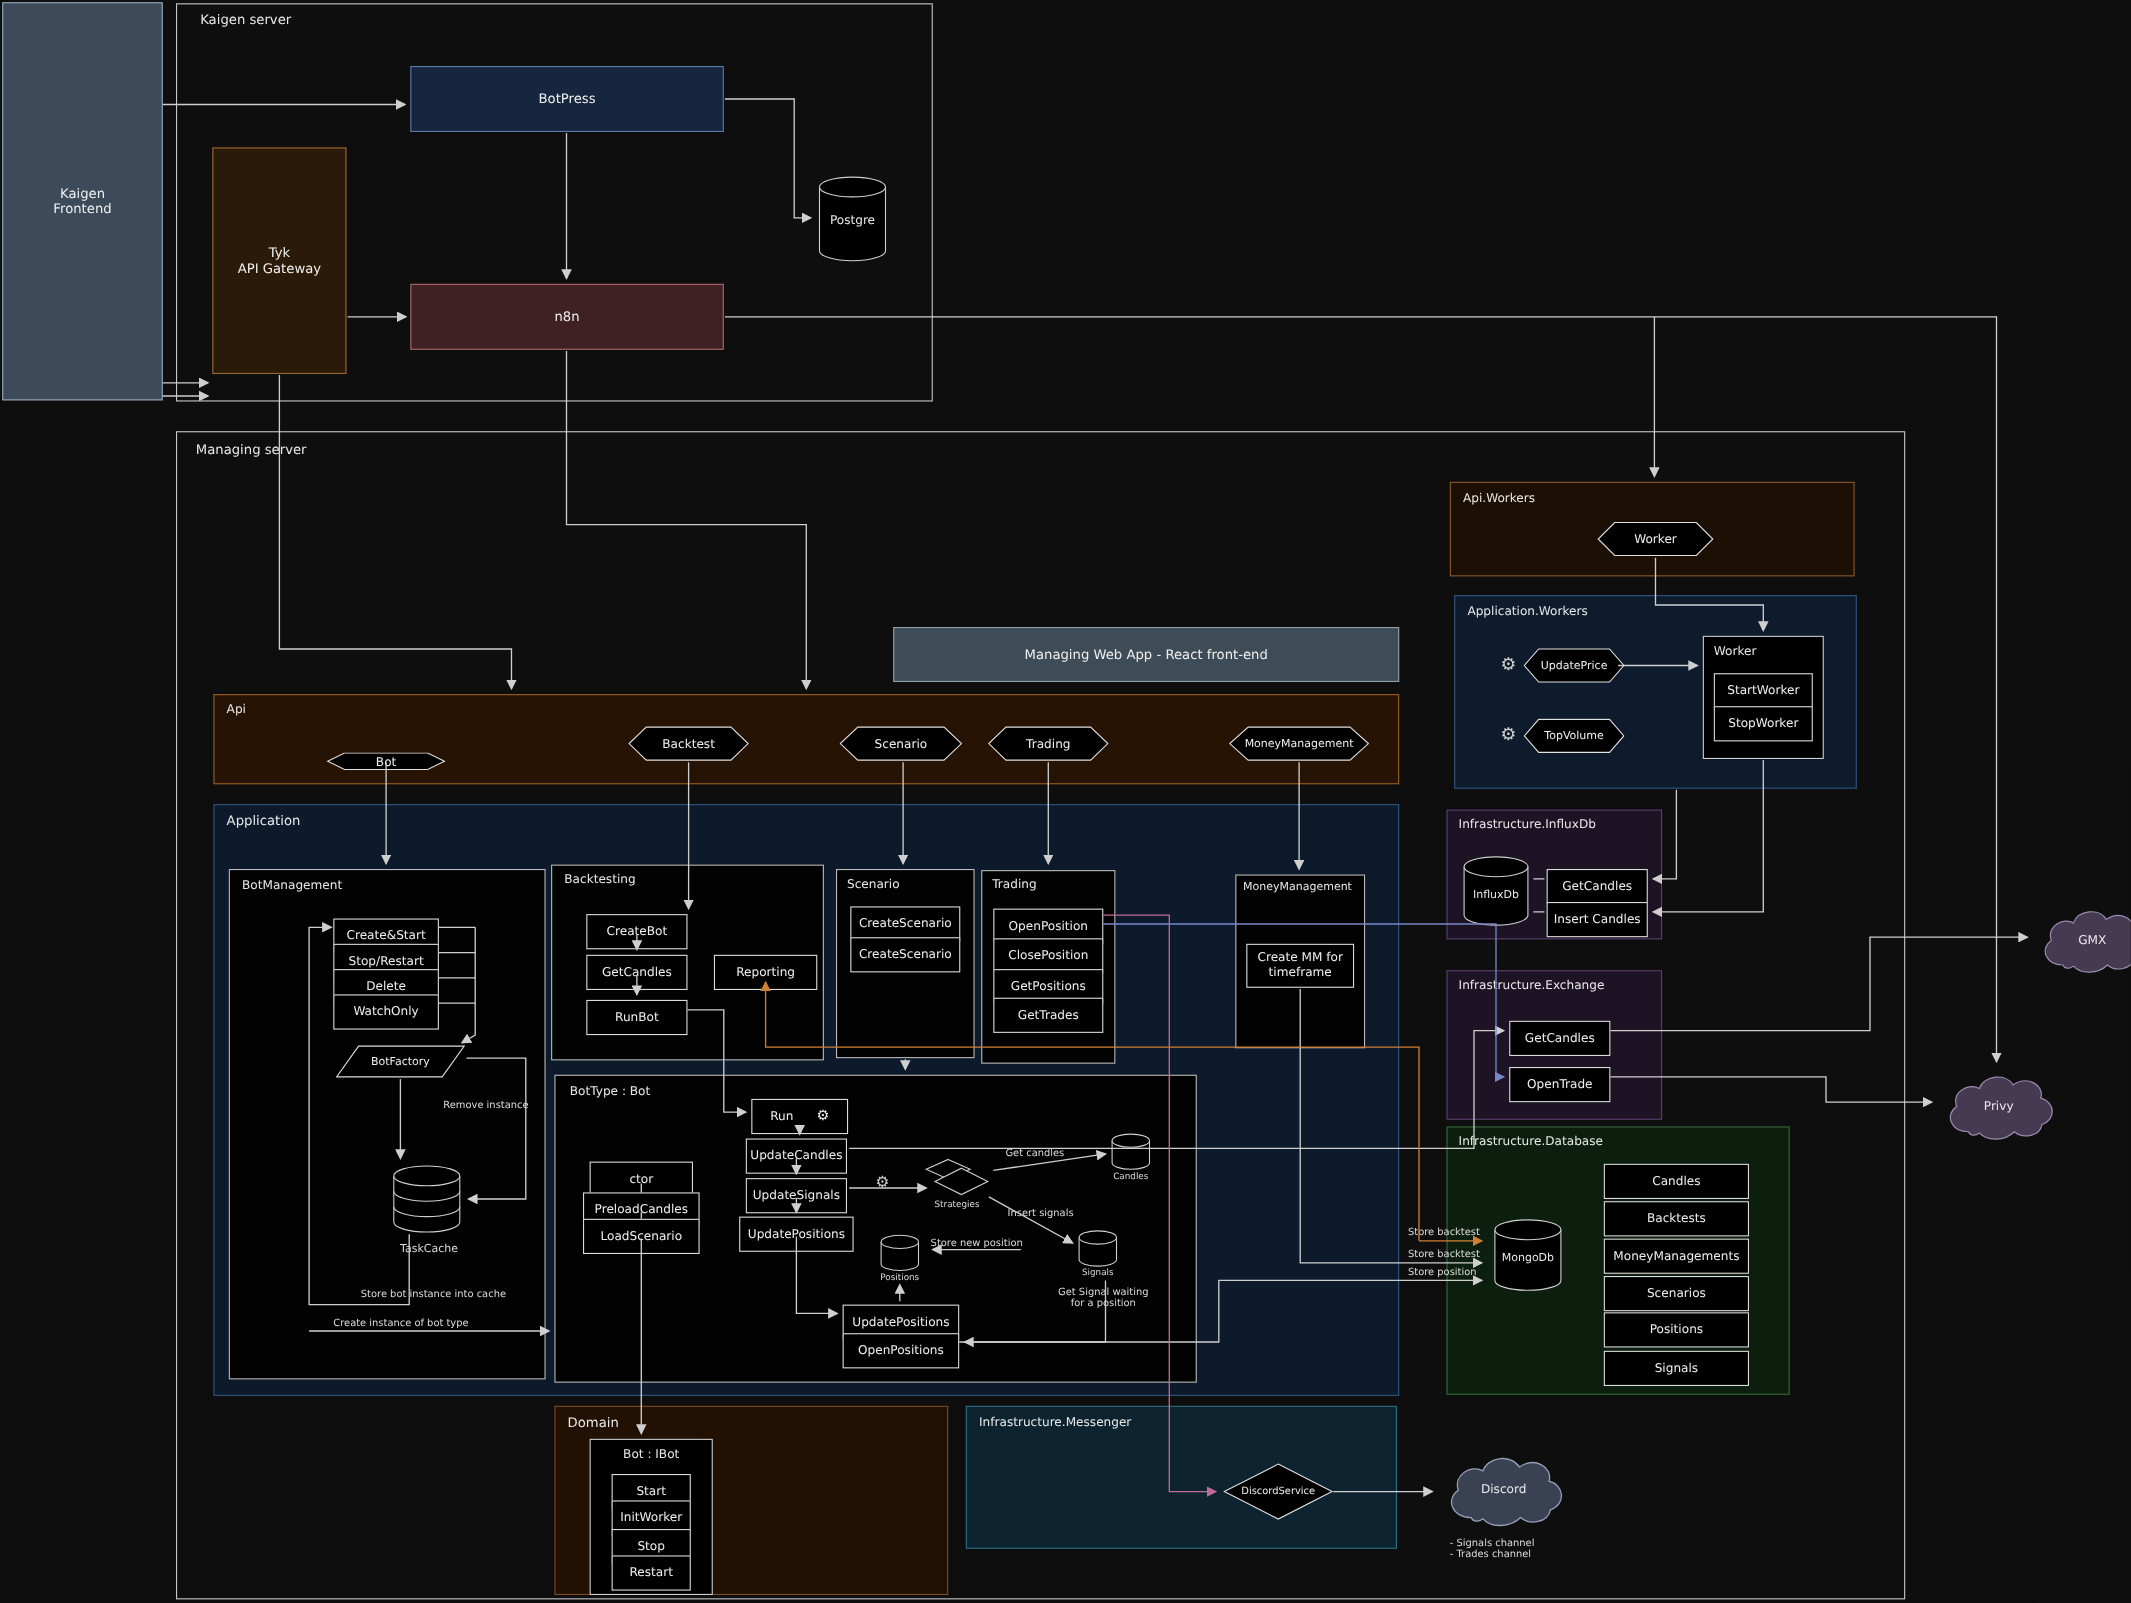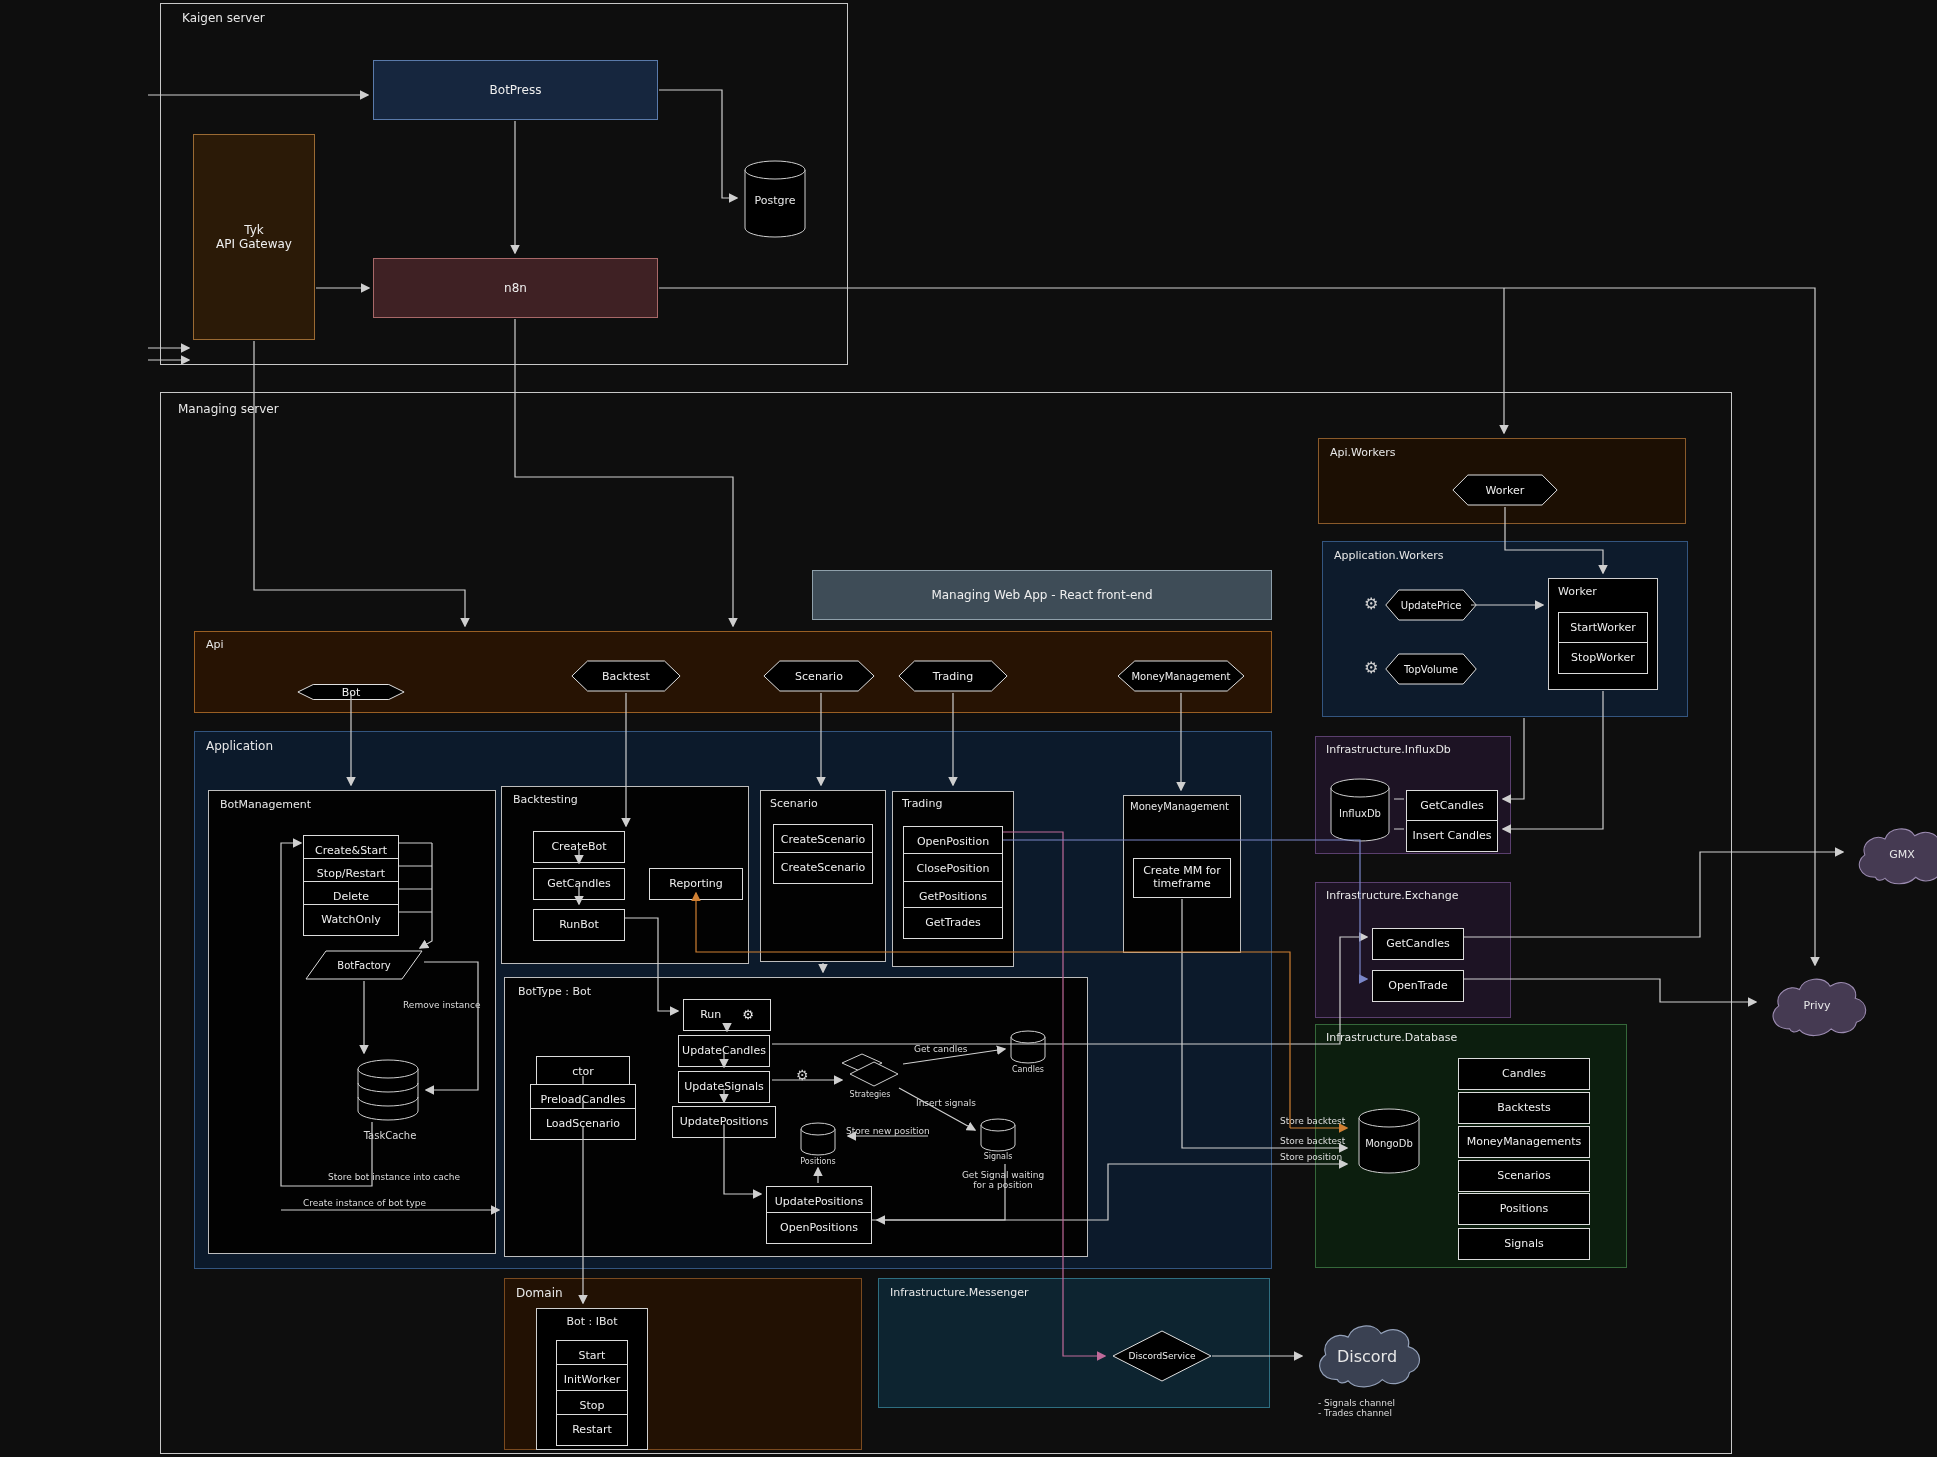--- a/index.html
+++ b/index.html
@@ -26,20 +26,22 @@
   .wo{fill:none;stroke:var(--c-orange);stroke-width:1.2}
   .wp{fill:none;stroke:var(--c-pink);stroke-width:1.2}
   .wb{fill:none;stroke:var(--c-blue);stroke-width:1.2}
   .mw{fill:var(--c-line)} .mo{fill:var(--c-orange)} .mp{fill:var(--c-pink)} .mb{fill:var(--c-blue)}
 </style>
 </head>
 <body>
 
 <div id="stage">
 
+  <div class="node pre" style="left:2px;top:2px;width:146px;height:362px;background:#3c4a59;border-color:#94a7ba">Kaigen
+Frontend</div>
 
   <div class="cont" style="left:160px;top:3px;width:688px;height:362px"></div>
   <div class="ct abs" style="left:182px;top:11px">Kaigen server</div>
 
   <div class="node pre" style="left:193px;top:134px;width:122px;height:206px;background:#2b1a07;border-color:#9a6a33">Tyk
 API Gateway</div>
   <div class="node" style="left:373px;top:60px;width:285px;height:60px;background:#16263e;border-color:#5a7aaa">BotPress</div>
   <div class="node" style="left:373px;top:258px;width:285px;height:60px;background:#3f2124;border-color:#a86868">n8n</div>
 
   <div class="cyl" style="left:742px;top:158px;width:66px;height:82px">
@@ -281,21 +283,21 @@
   <div class="cyl" style="left:1762px;top:972px;width:110px;height:70px">
     <svg viewBox="0 0 100 64" width="100%" height="100%">
         <path d="M25 52 C10 52 5 38 15 31 C11 19 25 11 34 16 C38 5 56 3 62 13 C74 5 88 13 85 24 C97 27 98 42 86 46 C84 56 70 58 63 52 C55 60 40 60 34 53 C30 56 26 55 25 52 Z" fill="#453a52" stroke="#9b8bb0"></path>
       </svg>
     <span class="abs" style="left:0;right:0;top:27px;text-align:center;font-size:11px">Privy</span>
   </div>
   <div class="cyl" style="left:1308px;top:1318px;width:118px;height:76px">
     <svg viewBox="0 0 100 64" width="100%" height="100%">
         <path d="M25 52 C10 52 5 38 15 31 C11 19 25 11 34 16 C38 5 56 3 62 13 C74 5 88 13 85 24 C97 27 98 42 86 46 C84 56 70 58 63 52 C55 60 40 60 34 53 C30 56 26 55 25 52 Z" fill="#3a4152" stroke="#93a0b8"></path>
       </svg>
-    <span class="abs" style="left:0;right:0;top:29px;text-align:center;font-size:16px">Discord</span>
+    <span class="abs" style="left:0;right:0;top:29px;text-align:center;font-size:11px">Discord</span>
   </div>
   <div class="lbl s9 pre" style="left:1318px;top:1398px;white-space:pre-line">- Signals channel
 - Trades channel</div>
 
   <svg id="wires" width="1937" height="1457" viewBox="0 0 1937 1457">
     <defs>
       <marker id="mw" viewBox="0 0 10 10" refX="8.5" refY="5" markerWidth="8" markerHeight="8" orient="auto-start-reverse">
           <path d="M0 0 L10 5 L0 10 z" class="mw"></path>
         </marker>
       <marker id="mo" viewBox="0 0 10 10" refX="8.5" refY="5" markerWidth="8" markerHeight="8" orient="auto-start-reverse">

